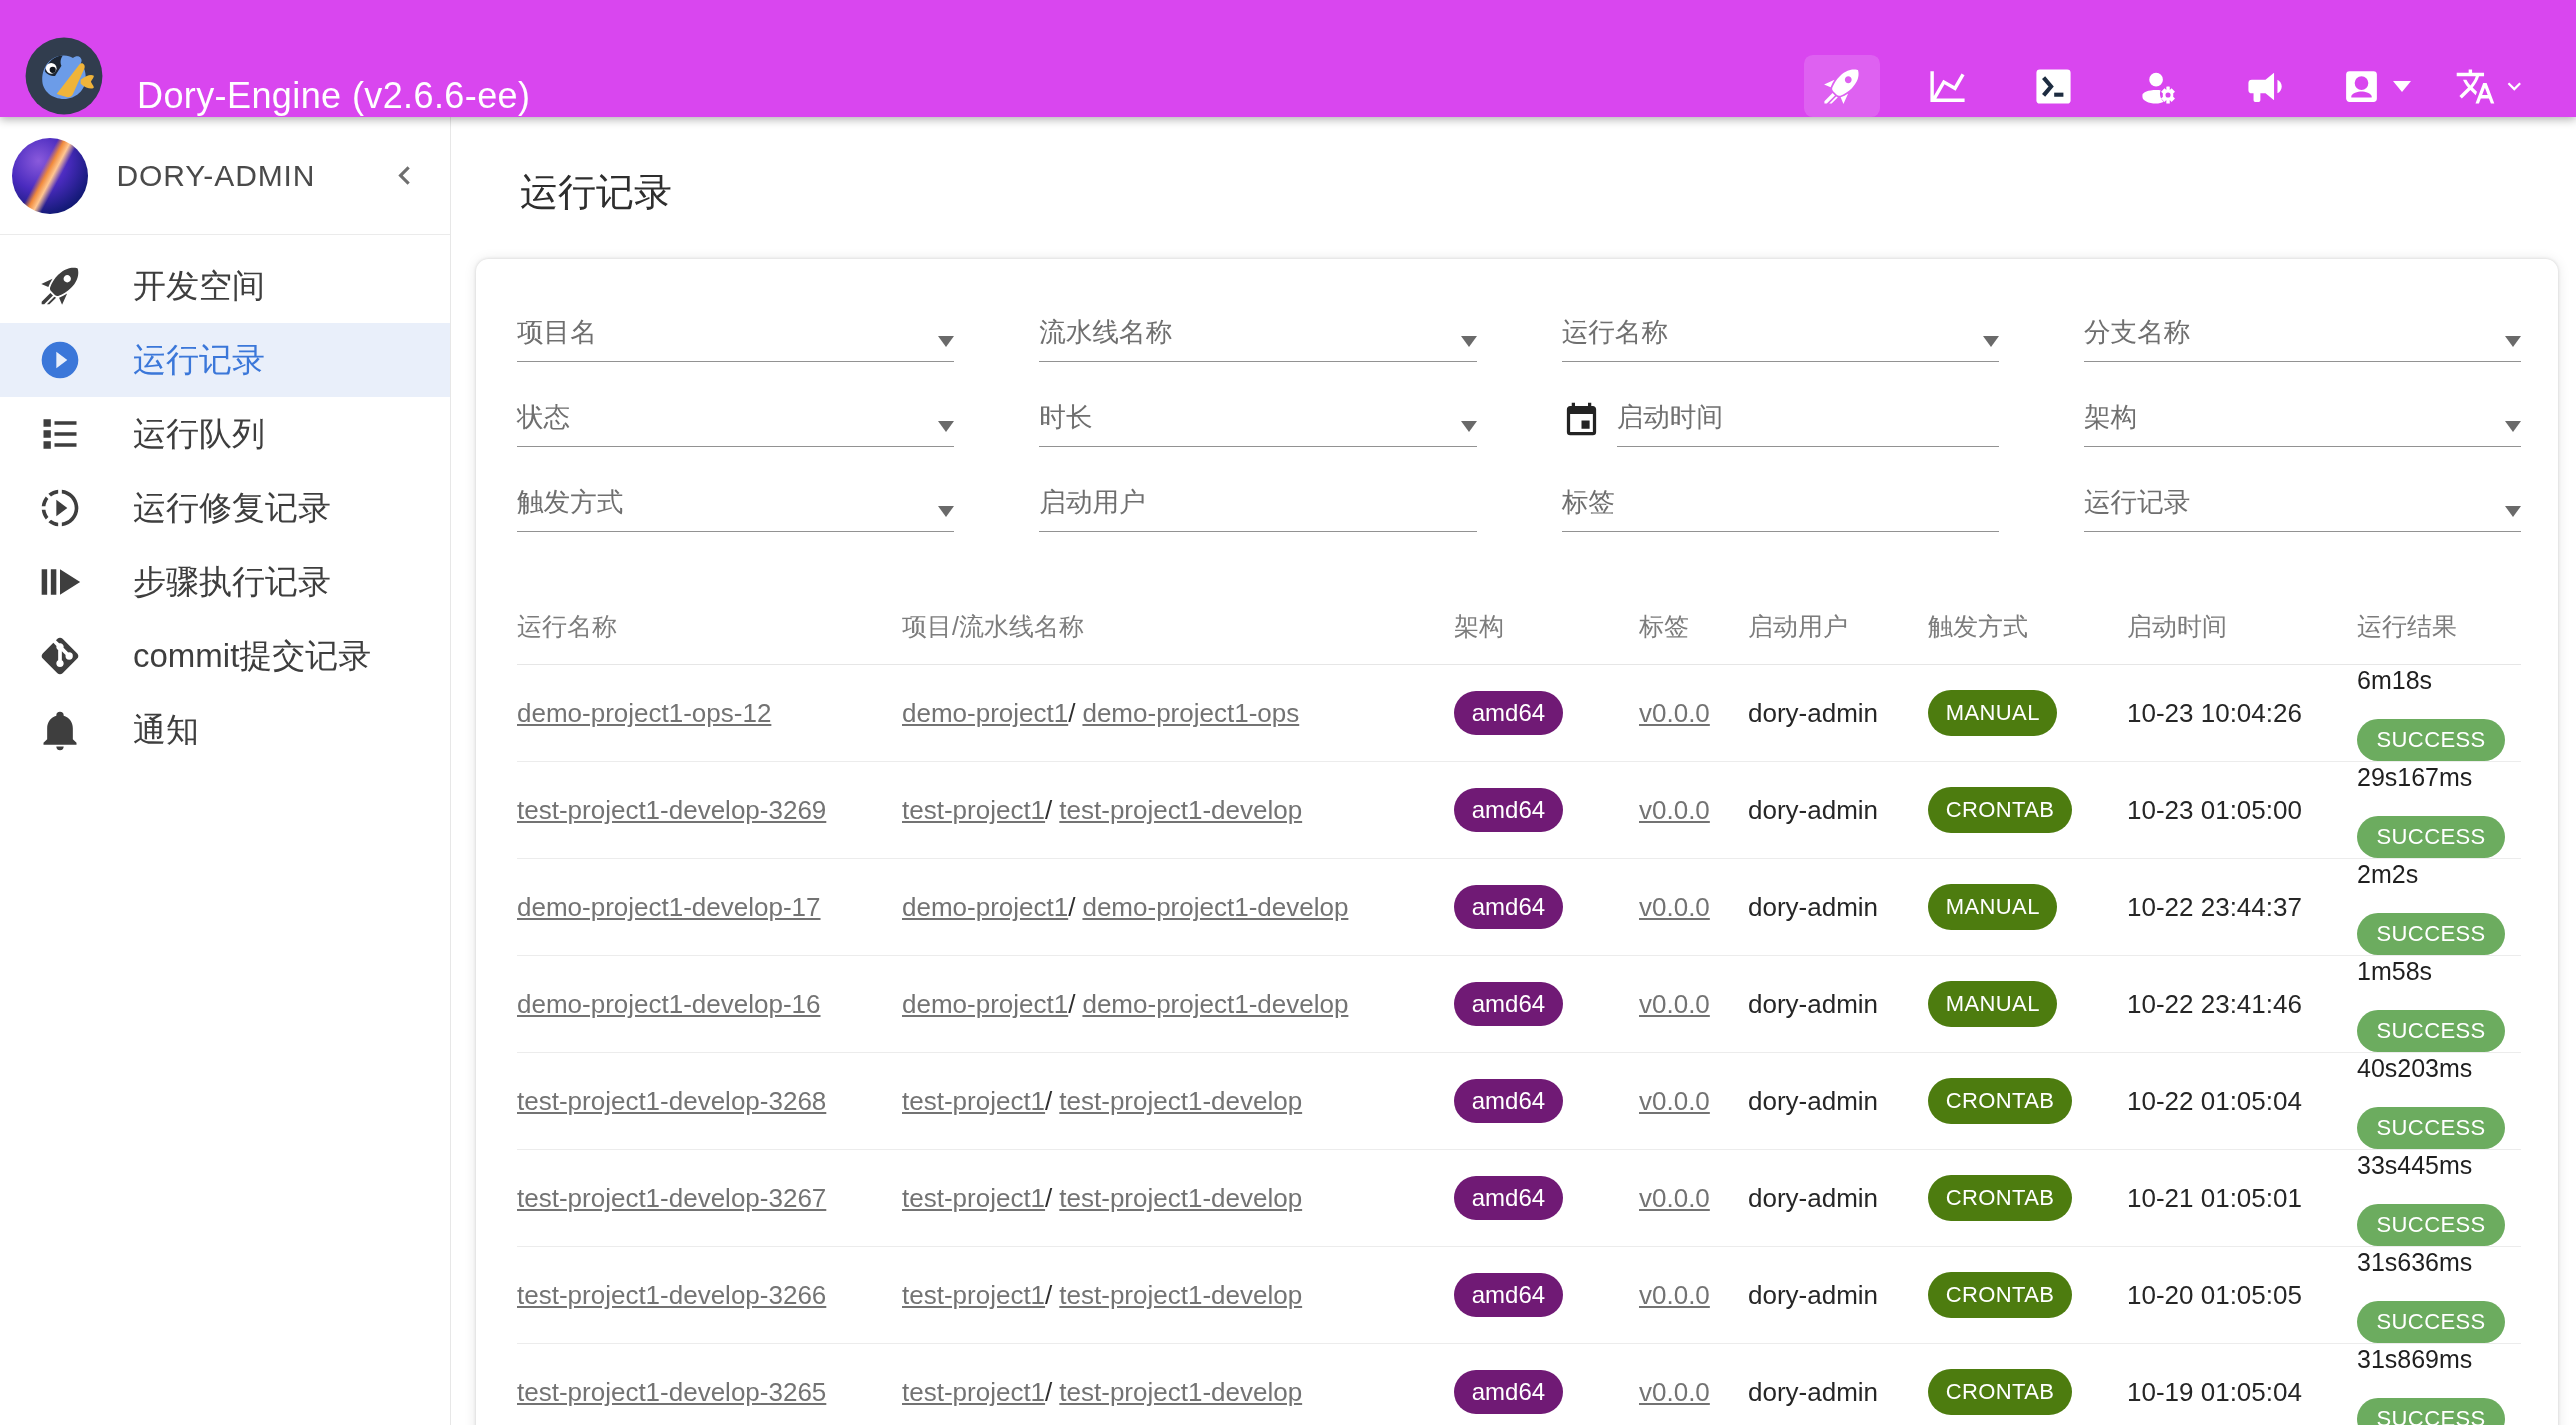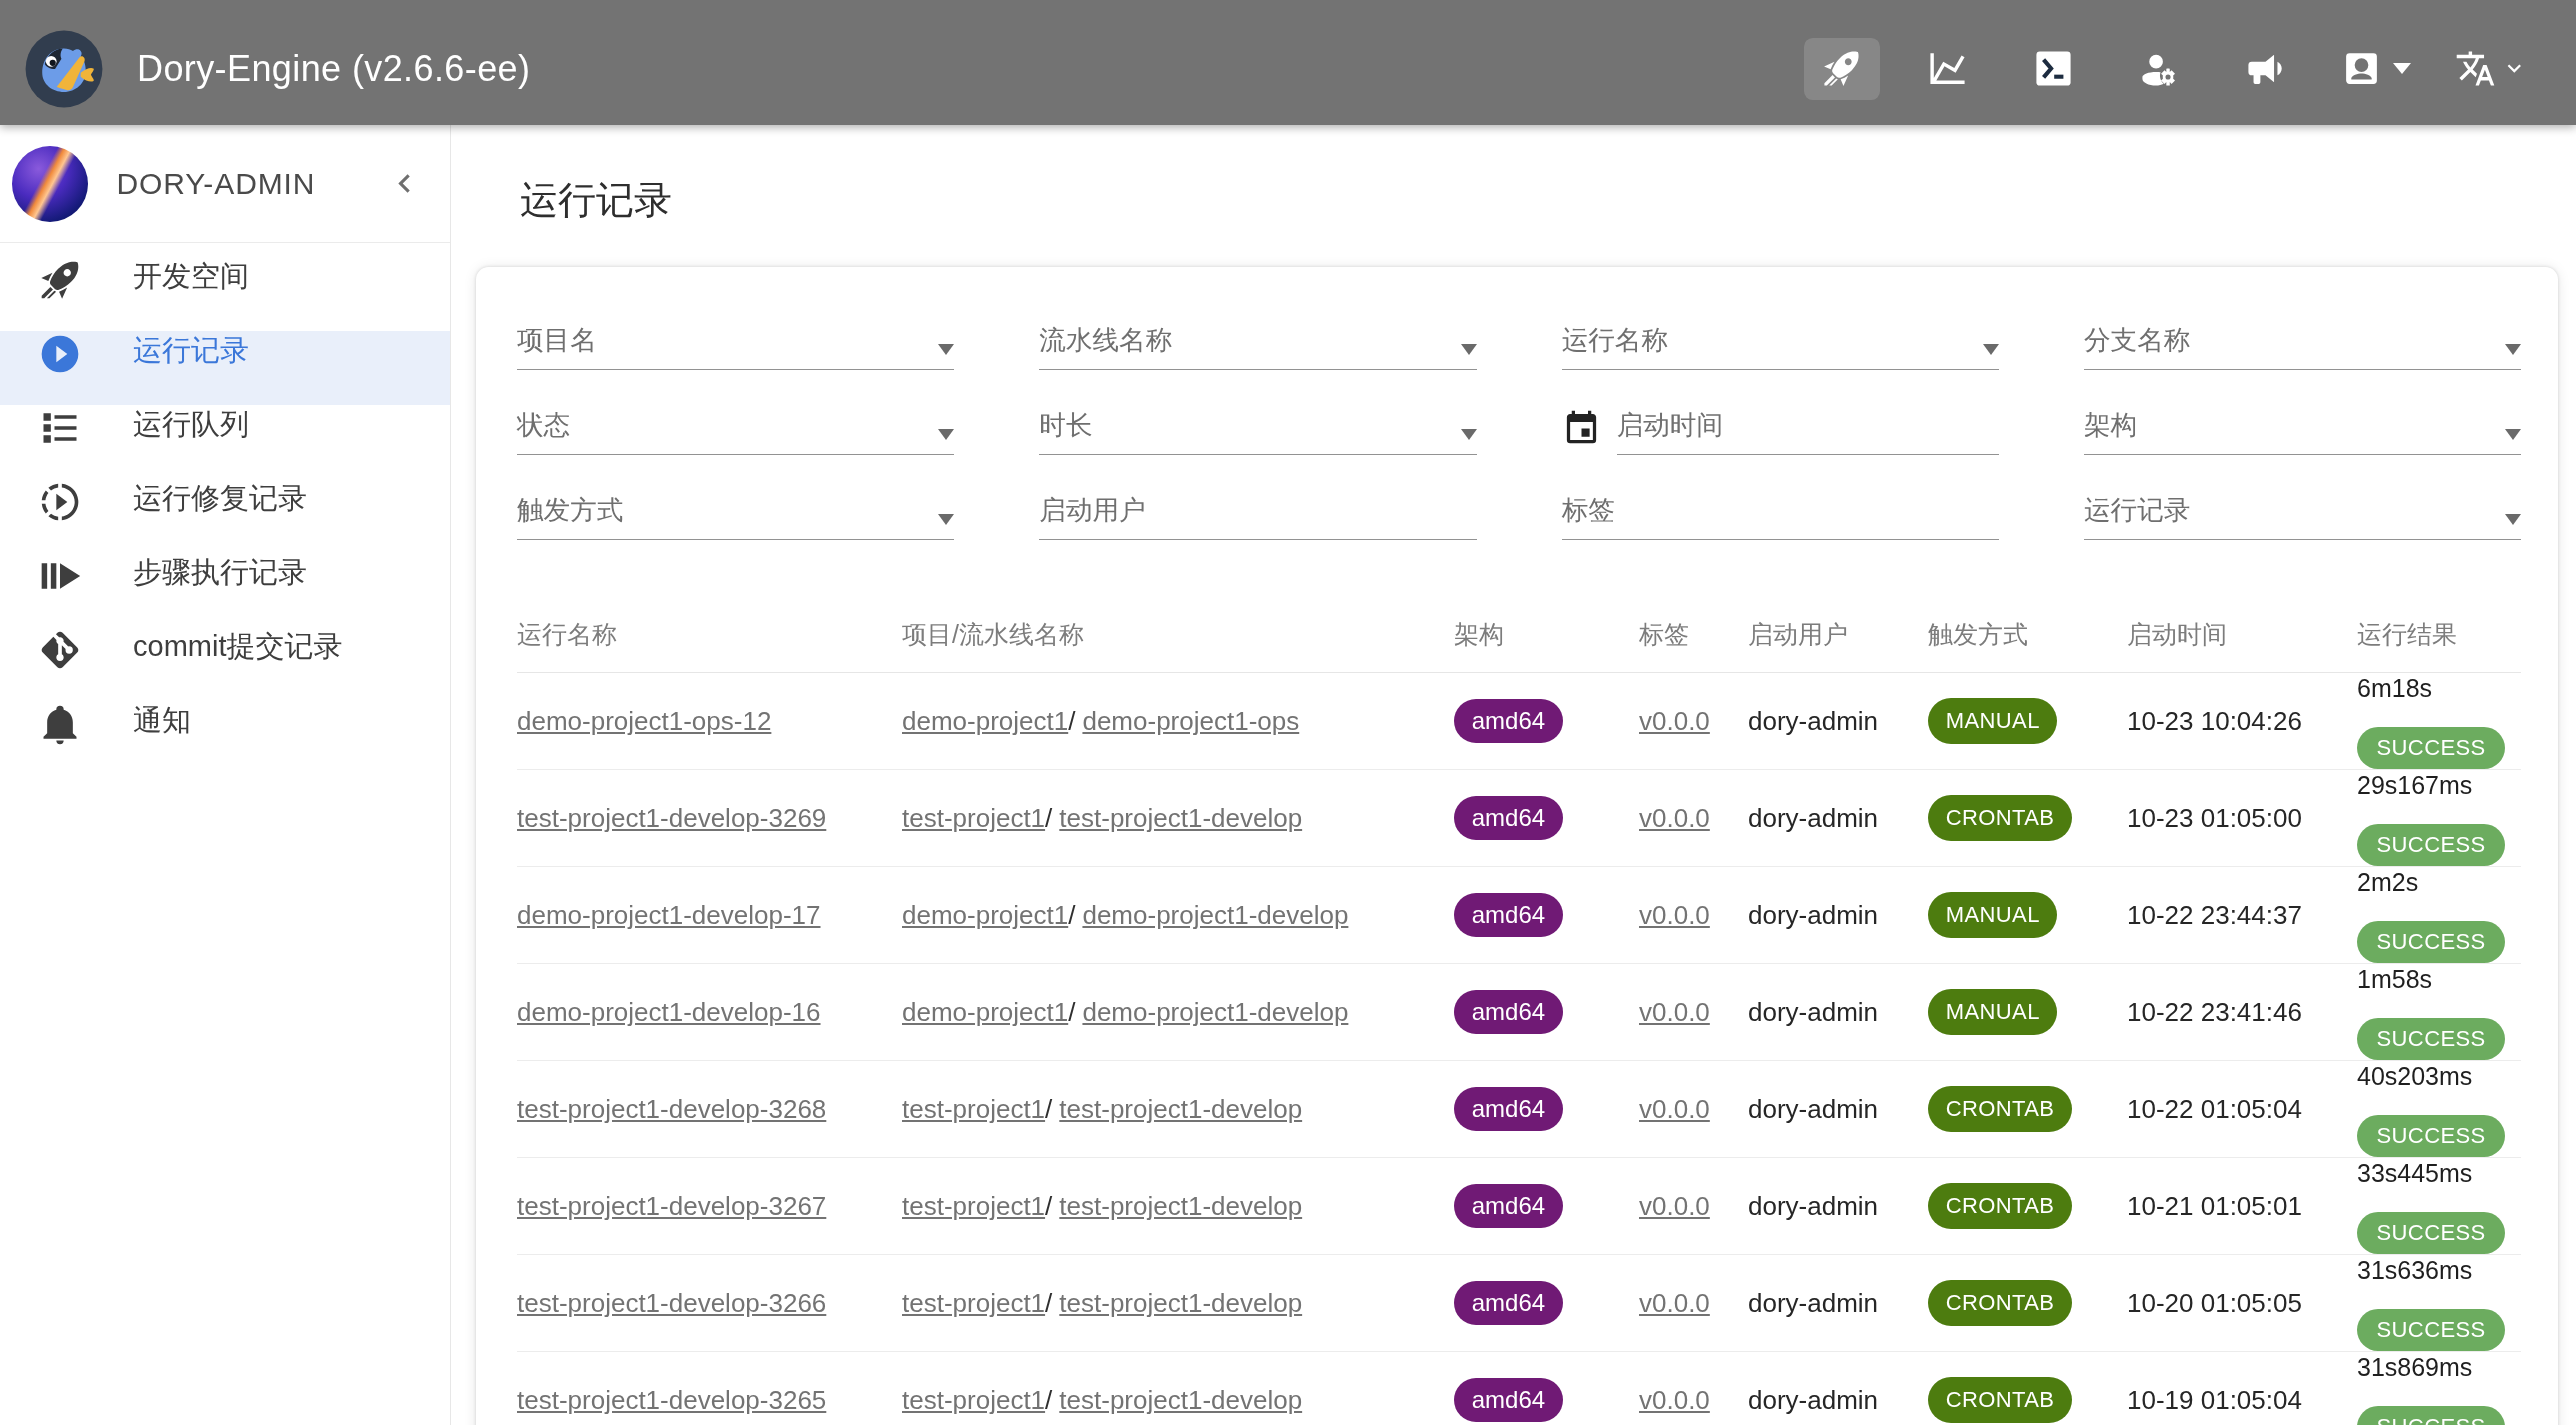--- a/index.html
+++ b/index.html
@@ -2,22 +2,22 @@
 <html style="font-size:14px"><head>
 <meta charset="utf-8">
 <style>
   html,body{margin:0;padding:0;}
   #screen{
     width:2576px;height:1425px;overflow:hidden;background:#ffffff;position:relative;
     font-family:"Liberation Sans","DejaVu Sans",sans-serif;color:#232323;
   }
   
   .app-header{
-    height:113px;background:#737373;display:flex;align-items:center;
-    padding:12px 41px 0 23px;box-shadow:0 2.7px 8.9px rgba(0,0,0,.32);position:relative;z-index:5;
+    height:113px;background:#d946ef;display:flex;align-items:flex-end;
+    padding:4px 41px 0 23px;box-shadow:0 2.7px 8.9px rgba(0,0,0,.32);position:relative;z-index:5;
   }
   .logo{width:82px;height:82px;border-radius:50%;flex-shrink:0;}
   .app-title{color:#ffffff;font-size:36px;margin-left:32px;font-weight:400;letter-spacing:0.4px;white-space:nowrap;}
   .header-nav{margin-left:auto;display:flex;align-items:center;gap:30px;}
   .nav-btn{min-width:62px;height:62px;border-radius:8.9px;display:flex;align-items:center;justify-content:center;color:#fff;cursor:pointer;padding:0 7px;}
   .nav-btn.active{background:rgba(255,255,255,.15);}
   .nav-btn svg{width:41px;height:41px;fill:#ffffff;display:block;}
   .caret-solid{width:0;height:0;border-left:9.8px solid transparent;border-right:9.8px solid transparent;border-top:11.5px solid #ffffff;margin-left:11.5px;}
   .caret-chev svg{width:26.6px;height:26.6px;margin-left:5.3px;}
   
@@ -27,21 +27,21 @@
   .avatar{
     width:76px;height:76px;border-radius:50%;flex-shrink:0;
     background:
       linear-gradient(118deg, rgba(0,0,0,0) 40%, #f08a3c 46%, #ffc690 52%, rgba(0,0,0,0) 59%),
       radial-gradient(circle at 35% 30%, #8a5adc 0%, #4a2bbf 40%, #141a78 75%, #0b0f4e 100%);
   }
   .ws-name{margin-left:28px;font-size:30px;color:#4a4a4a;letter-spacing:0.9px;}
   .collapse-btn{margin-left:auto;color:#6f6f6f;cursor:pointer;display:flex;align-items:center;}
   .collapse-btn svg{width:37px;height:37px;fill:#6f6f6f;}
   .menu{padding-top:14px;}
-  .menu-item{height:74px;display:flex;padding-left:37px;font-size:29px;color:#3e3e3e;cursor:pointer;}
+  .menu-item{height:74px;display:flex;align-items:center;padding-left:37px;font-size:33px;color:#3e3e3e;cursor:pointer;}
   .mi-icon{width:46px;height:46px;display:flex;align-items:center;justify-content:center;}
   .mi-icon svg{width:44px;height:44px;fill:#767676;display:block;}
   .mi-label{margin-left:50px;}
   .menu-item.active{background:#e9effa;color:#3b77d9;}
   .menu-item.active .mi-icon svg{fill:#3b77d9;}
   
   .content{flex:1;overflow:hidden;background:#ffffff;}
   .page-title{font-size:38px;color:#2e2e2e;font-weight:500;margin:50px 0 0 69px;}
   .card{
     margin:41px 17.7px 0 25px;background:#ffffff;border-radius:12.4px;

